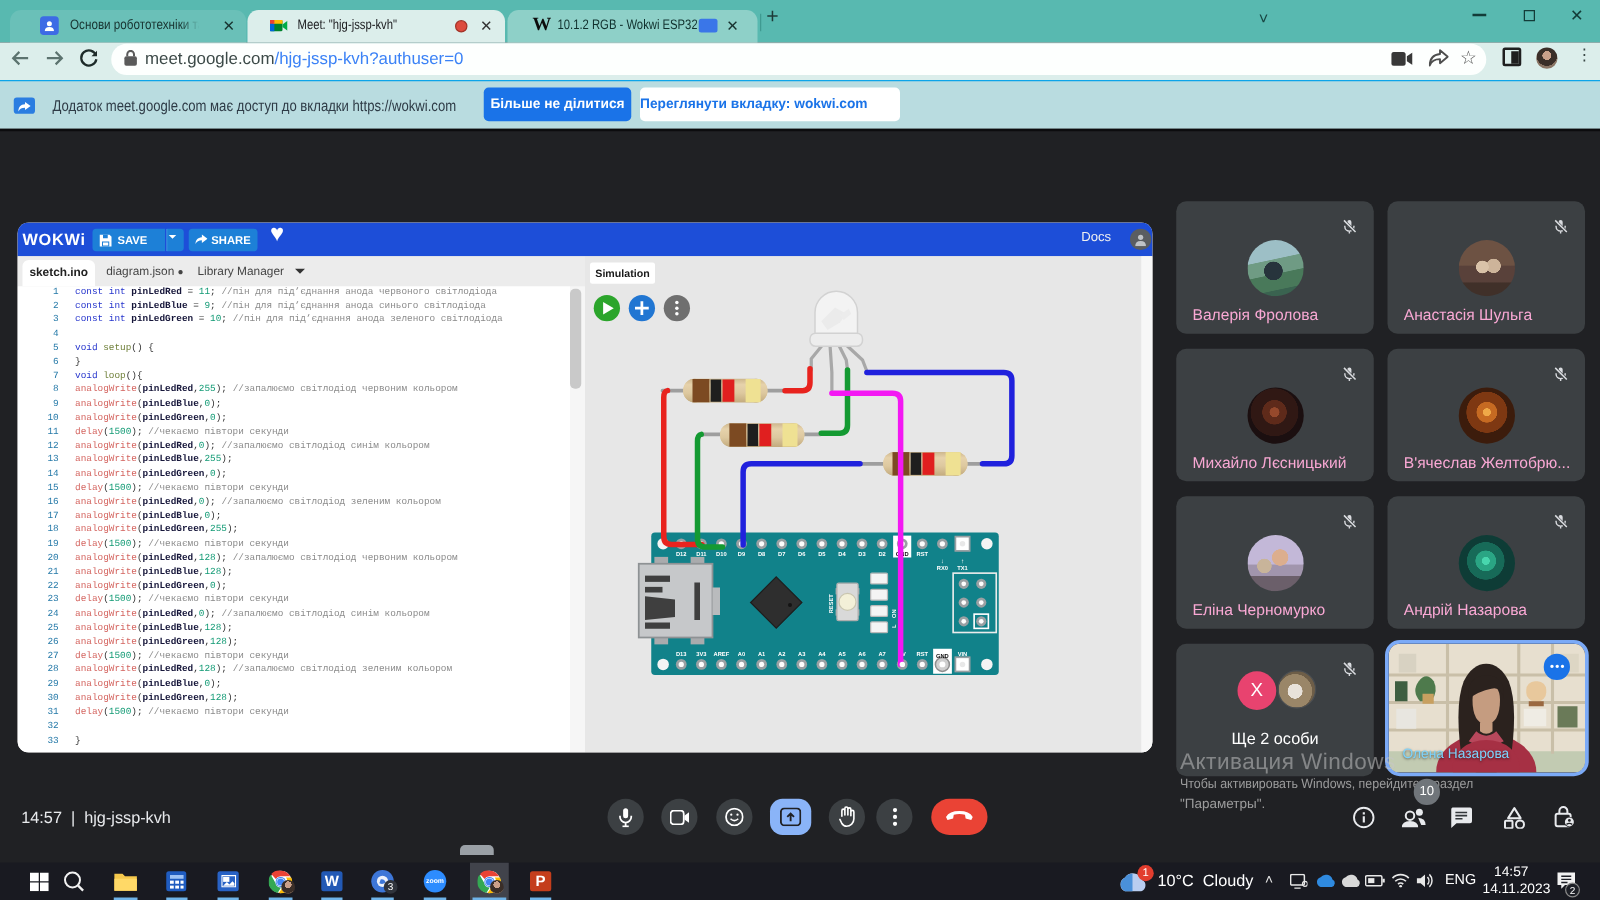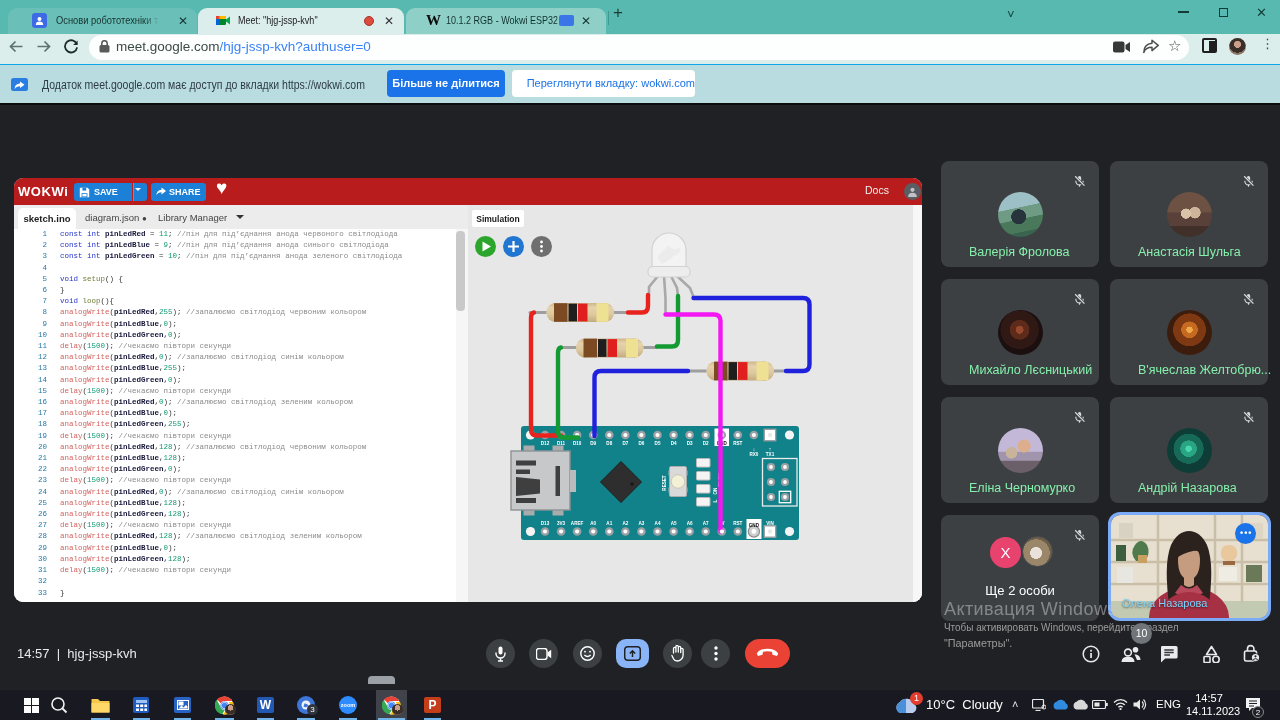--- a/index.html
+++ b/index.html
@@ -13,34 +13,34 @@
 #tab3{left:406px;width:200px;background:#8ed0c8}
 .tabtitle{position:absolute;top:6px;white-space:nowrap;overflow:hidden}
 #toolbar{position:absolute;left:0;top:34px;width:1280px;height:30px;background:#dceeeb}
 #urlbar{position:absolute;left:89px;top:34.5px;width:1100px;height:25px;border-radius:13px;background:#fdfffe}
 #infobar{position:absolute;left:0;top:64px;width:1280px;height:39px;background:#b9dce0;border-top:1px solid #0ea5e9}
 #infoline{position:absolute;left:0;top:103px;width:1280px;height:2px;background:#0c0c0e}
 
 #banner{position:absolute;left:16px;top:112px;width:1248px;height:39px;background:#3a3b3e;border-radius:8px;color:#e8eaed}
 
 #shared{position:absolute;left:14px;top:178px;width:908px;height:424px;border-radius:9px;overflow:hidden;background:#e7e7e7}
-#wheader{position:absolute;left:0;top:0;width:908px;height:27px;background:#b91c1c}
+#wheader{position:absolute;left:0;top:0;width:908px;height:27px;background:#1d4ed8}
 #edtabs{position:absolute;left:0;top:27px;width:454px;height:24px;background:#ececec}
 #editor{position:absolute;left:0;top:51px;width:442px;height:373px;background:#fff}
 #scrollv{position:absolute;left:442px;top:51px;width:12px;height:373px;background:#f6f6f6}
 #simpane{position:absolute;left:454px;top:27px;width:454px;height:397px;background:#e7e7e7}
 
 pre{font-family:"Liberation Mono",monospace;font-size:7.5px;line-height:11.2px}
 #gutter{position:absolute;left:0;top:0;width:33px;text-align:right;color:#2579a8}
 #code{position:absolute;left:46px;top:0}
 .k{color:#2433cc}.f{color:#70803a}.c{color:#d4645f}.v{color:#16163a;font-weight:bold}.n{color:#119a74}.m{color:#8b8b8b}.p{color:#333}
 
 .tile{position:absolute;width:158px;height:106px;background:#3c4043;border-radius:8px;color:#fff}
 .avatar{position:absolute;left:56.5px;top:31px;width:45px;height:45px;border-radius:50%}
-.tname{position:absolute;left:28px;bottom:8px;font-size:12.5px;color:#86efac;white-space:nowrap}
+.tname{position:absolute;left:13px;bottom:8px;font-size:12.5px;color:#f9a8d4;white-space:nowrap}
 .micoff{position:absolute;right:13px;top:14px;width:13px;height:13px}
 
 .ctl{position:absolute;top:639px;width:29px;height:29px;border-radius:50%;background:#3c4043}
 
 #taskbar{position:absolute;left:0;top:690px;width:1280px;height:30px;background:#191a21;color:#fff}
 .tbu{position:absolute;top:27.5px;height:2.5px;background:#6fb3e8}
 #taskbar{overflow:hidden}
 </style></head>
 <body>
 <div id="stage">
@@ -110,21 +110,21 @@
 <div class="abs" style="left:1229px;top:38px;width:17px;height:17px;border-radius:50%;background:radial-gradient(circle at 50% 38%,#caa08a 0 26%,#3a2e28 27% 60%,#8a7464 61%);"></div>
 <div class="abs" style="left:1261px;top:36px;font-size:13px;color:#394745;letter-spacing:0">⋮</div>
 
 <div id="infobar">
   <div class="abs" style="left:11px;top:13px;width:17px;height:13px;background:#2a7de1;border-radius:2.5px"></div>
   <svg class="abs" style="left:14px;top:15.5px" width="11" height="9" viewBox="0 0 11 9">
         <path d="M6 2.4 V0.6 L10.5 3.8 L6 7 V5.2 C3.4 5.2 1.8 6 0.7 8.2 C0.8 4.4 2.4 2.7 6 2.4 Z" fill="#fff"></path>
       </svg>
   <div class="abs" style="left:42px;top:13px;font-size:12.5px;color:#2e3b46;white-space:nowrap;transform:scaleX(.84);transform-origin:0 50%">Додаток meet.google.com має доступ до вкладки https://wokwi.com</div>
   <div class="abs" style="left:387px;top:5px;width:118px;height:27px;background:#1a73e8;border-radius:4px;color:#fff;font-size:11px;font-weight:bold;text-align:center;line-height:27px;white-space:nowrap">Більше не ділитися</div>
-  <div class="abs" style="left:512px;top:5px;width:183px;height:27px;background:#fff;border-radius:4px;color:#1a73e8;font-size:11px;font-weight:normal;text-align:right;line-height:27px;white-space:nowrap">Переглянути вкладку: wokwi.com</div>
+  <div class="abs" style="left:512px;top:5px;width:208px;height:27px;background:#fff;border-radius:4px;color:#1a73e8;font-size:11px;font-weight:bold;text-align:left;line-height:27px;white-space:nowrap">Переглянути вкладку: wokwi.com</div>
 </div>
 <div id="infoline"></div>
 
 
 <div id="shared">
   <div id="wheader">
     <div class="abs" style="left:4px;top:6px;font-size:13px;font-weight:bold;color:#fff;letter-spacing:0.6px;font-family:'Liberation Sans',sans-serif">WOKWi</div>
     <div class="abs" style="left:60px;top:5px;width:58px;height:18px;background:#1d80d7;border-radius:3px 0 0 3px">
       <svg class="abs" style="left:5px;top:3.5px" width="11" height="11" viewBox="0 0 11 11">
             <path d="M0.8 0.8 H8.6 L10.2 2.4 V10.2 H0.8 Z" fill="#fff"></path>

